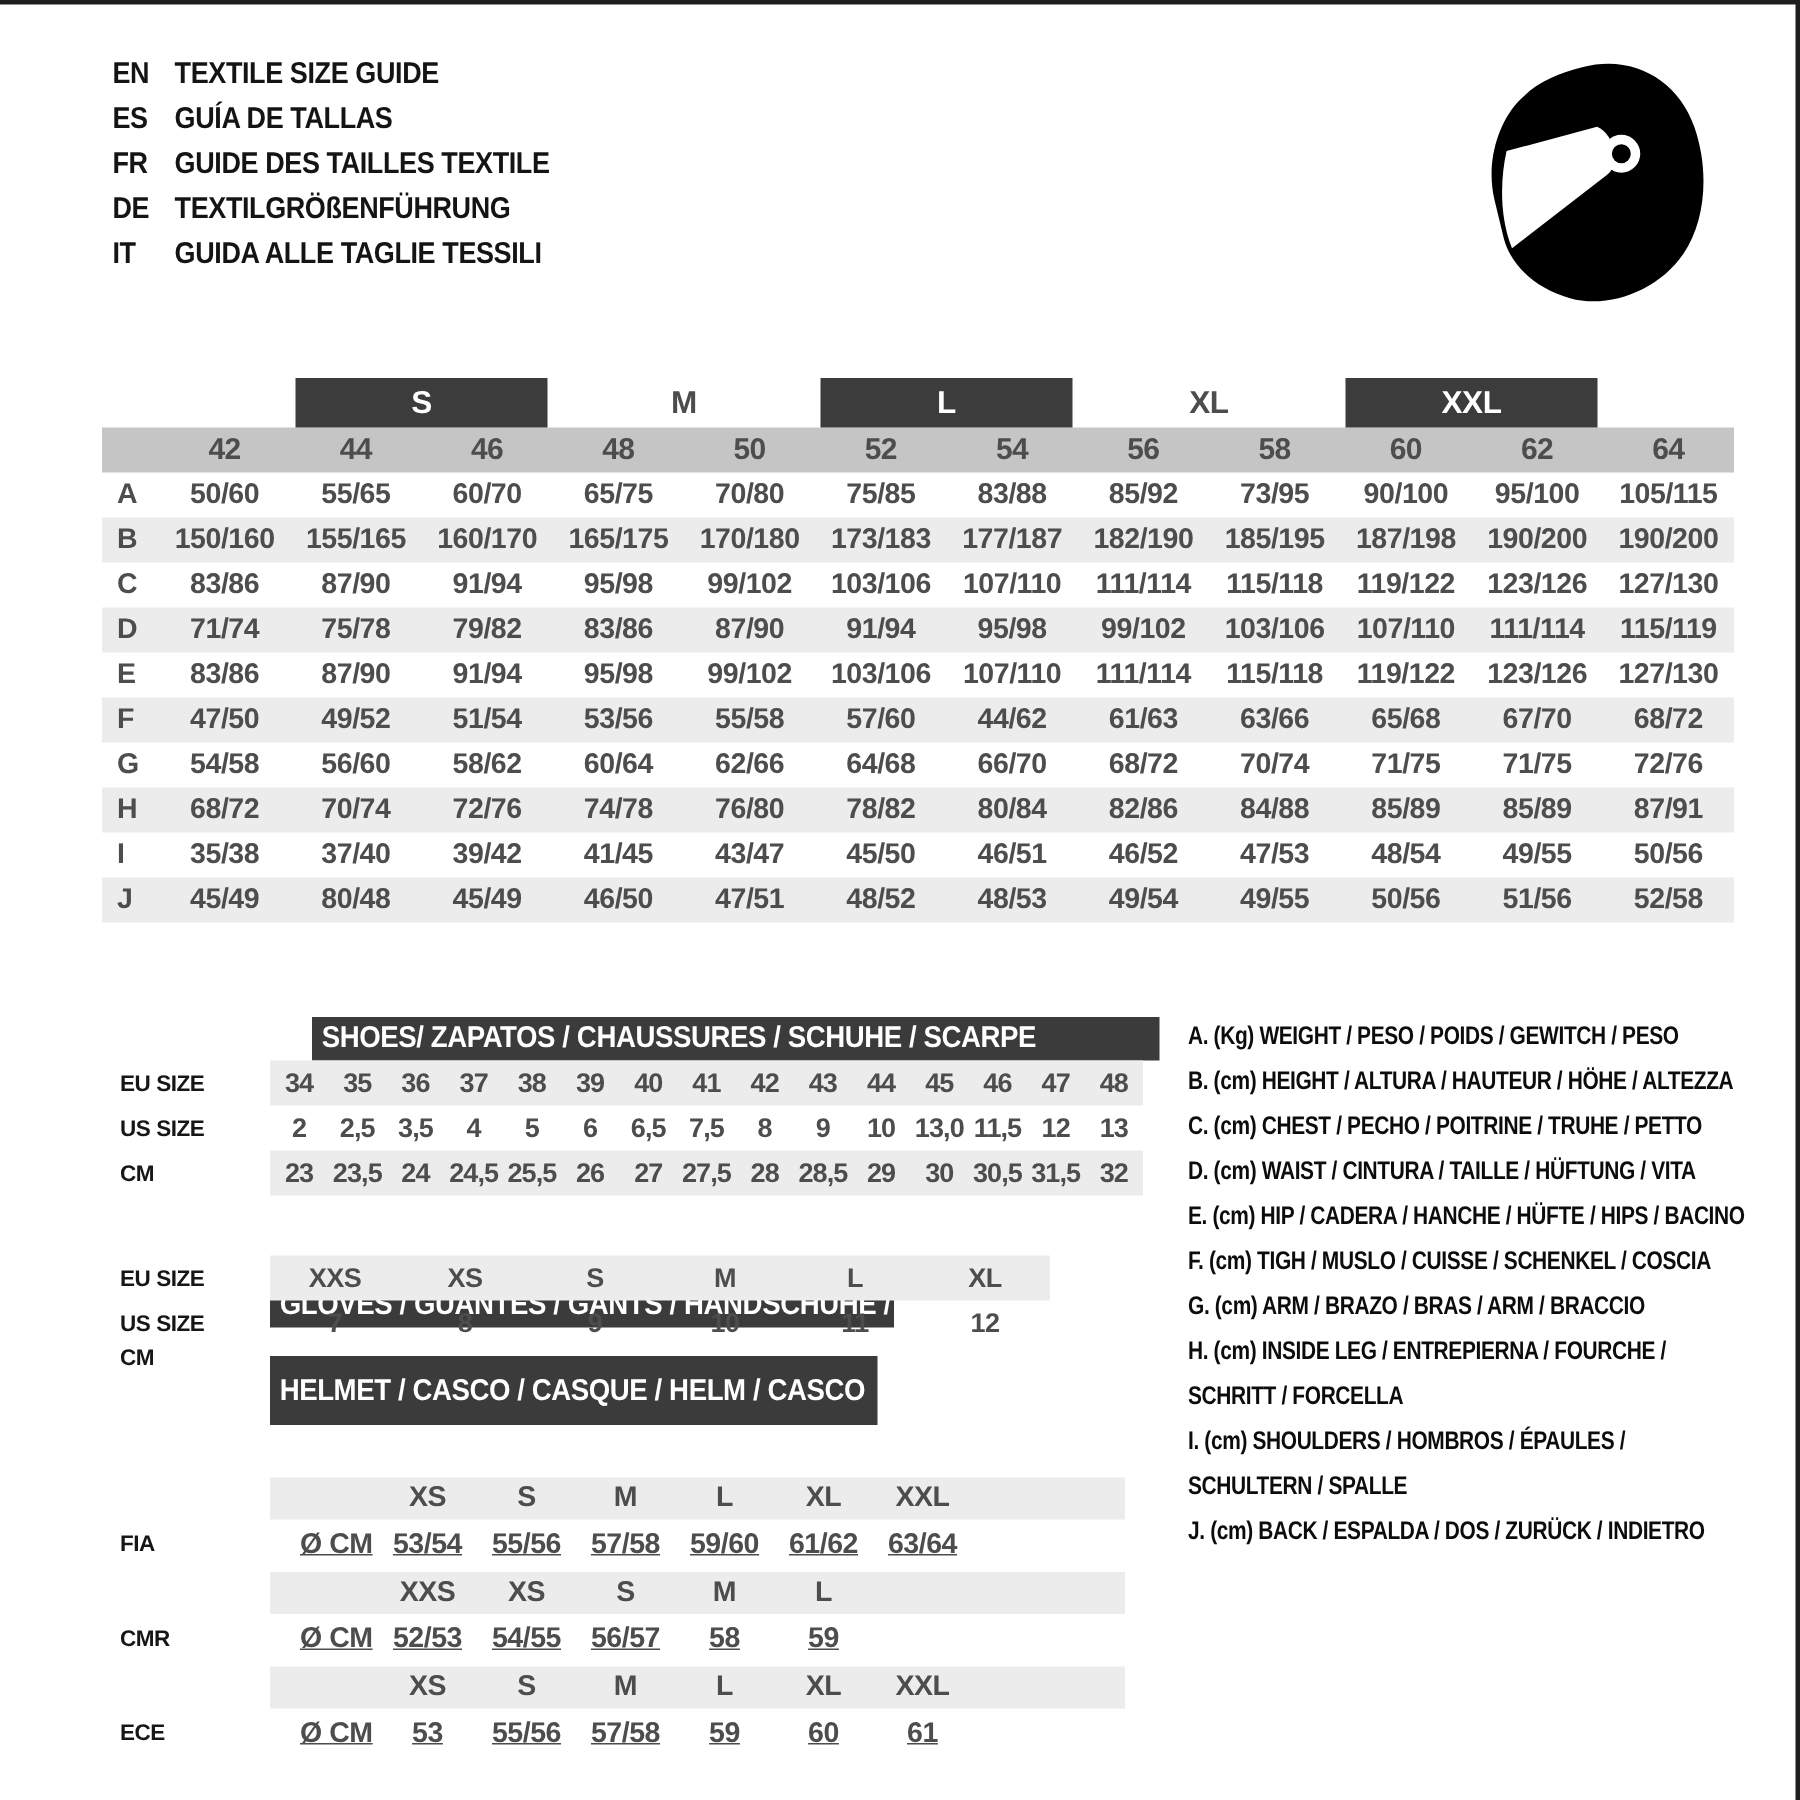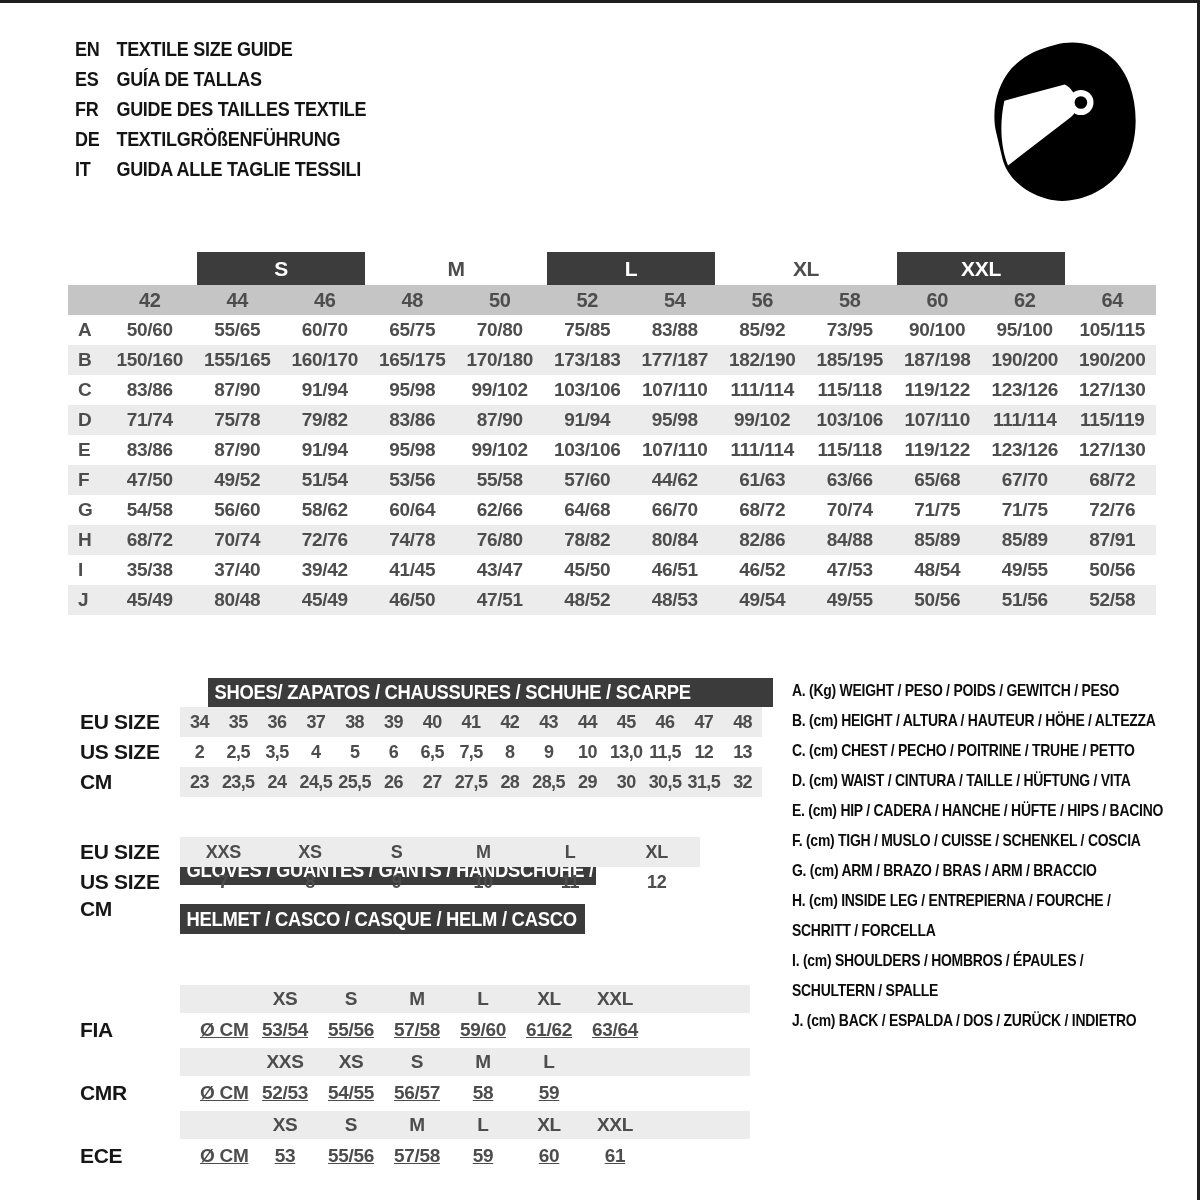--- a/index.html
+++ b/index.html
@@ -32,21 +32,21 @@
   .t-row.striped { background:#ececec; }
   .t-letter { text-align:left; padding-left:10px; }
 
   
   .bar { position:absolute; background:#3b3b3b; color:#ffffff; height:29px;
     display:flex; align-items:center; font-size:20px; }
   .bar span { transform:scaleX(0.92); transform-origin:left center; white-space:nowrap; padding-left:7px; }
 
   
   .sec-rows { position:absolute; display:grid; grid-template-columns:100px 1fr; }
-  .sec-label { font-size:21px; color:#161616; display:flex; align-items:center; }
+  .sec-label { font-size:15px; color:#161616; display:flex; align-items:center; }
   .vals { display:grid; align-items:center; text-align:center; color:#4d4d4d; font-size:18px; height:30px; }
   .vals.striped { background:#ececec; }
   .vals15 { grid-template-columns:repeat(15, 1fr); letter-spacing:-0.6px; }
   .vals6 { grid-template-columns:repeat(6, 1fr); }
 
   
   .hel-rows { position:absolute; left:80px; top:985px; width:670px; display:grid; grid-template-columns:100px 570px; }
   .hel-band { display:grid; grid-template-columns:72px repeat(6, 66px) 1fr; background:#ececec;
     height:28px; align-items:center; text-align:center; color:#4d4d4d; font-size:19px; }
   .hel-vals { display:grid; grid-template-columns:72px repeat(6, 66px) 1fr; height:33px;
@@ -340,21 +340,21 @@
       <div>7</div>
       <div>8</div>
       <div>9</div>
       <div>10</div>
       <div>11</div>
       <div>12</div>
     </div>
     <div class="sec-label">CM</div>
   </div>
 
-<div class="bar" style="left:180px; top:904px; width:405px; height:30px;">
+<div class="bar" style="left:180px; top:904px; width:405px; height:46px;">
   <span>HELMET / CASCO / CASQUE / HELM / CASCO</span>
 </div>
 <div class="hel-rows" id="helmet-rows">
     <div></div>
     <div class="hel-band">
       <div></div>
       <div>XS</div>
       <div>S</div>
       <div>M</div>
       <div>L</div>

